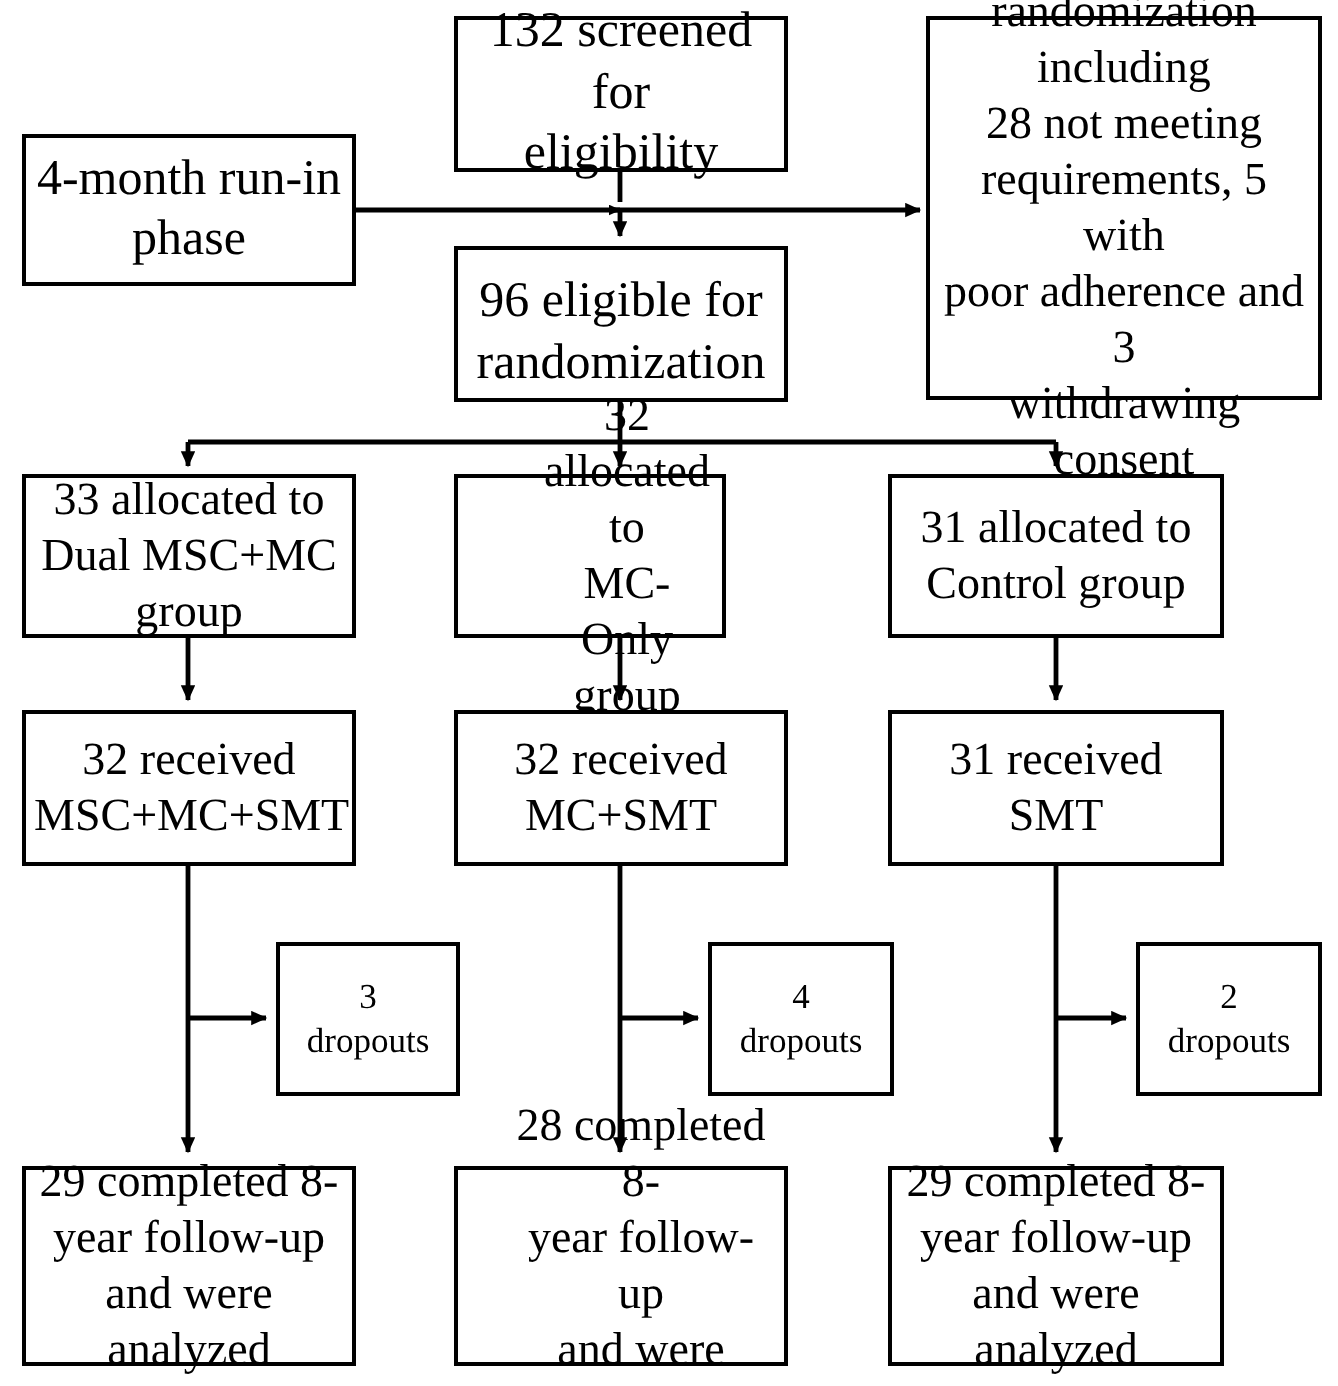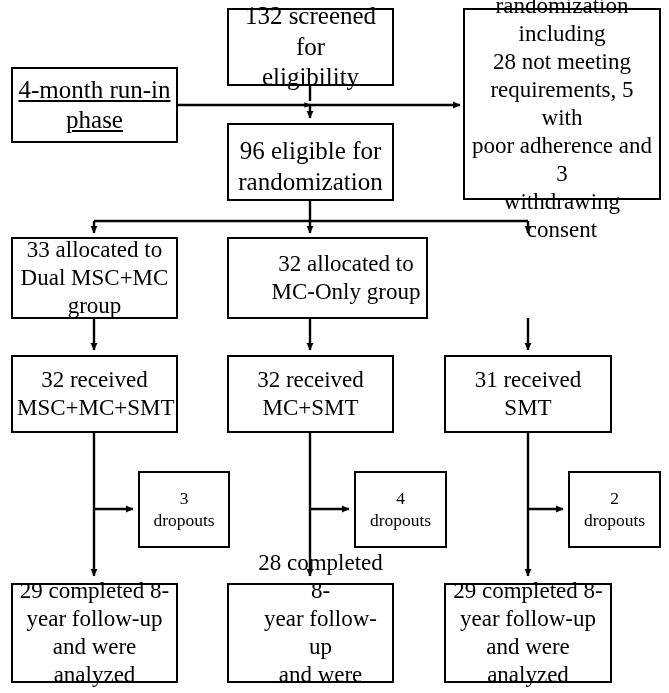--- a/index.html
+++ b/index.html
@@ -84,21 +84,21 @@
       <path d="M94,509 L133,509" marker-end="url(#ah)"></path>
 
       <path d="M310,432 L310,576" marker-end="url(#ah)"></path>
       <path d="M310,509 L349,509" marker-end="url(#ah)"></path>
 
       <path d="M528,432 L528,576" marker-end="url(#ah)"></path>
       <path d="M528,509 L563,509" marker-end="url(#ah)"></path>
     </g>
   </svg>
 
-  <div class="node f19" style="left:11px; top:67px; width:167px; height:76px;text-decoration:underline;">
+  <div class="node f19" style="left:11px; top:67px; width:167px; height:76px;">
     <span class="txt">4-month run-in
 phase</span>
   </div>
 
   <div class="node f19" style="left:227px; top:8px; width:167px; height:78px;">
     <span class="txt">132 screened for
 eligibility</span>
   </div>
 
   <div class="node f18" style="left:463px; top:8px; width:198px; height:192px;">
@@ -114,25 +114,29 @@
     <span class="txt">96 eligible for
 randomization</span>
   </div>
 
   <div class="node f18" style="left:11px; top:237px; width:167px; height:82px;">
     <span class="txt">33 allocated to
 Dual MSC+MC
 group</span>
   </div>
 
-  <div class="node f18" style="left:227px; top:237px; width:201px; height:82px;padding-left:41px;">
+  <div class="node f18" style="left:227px; top:237px; width:136px; height:82px;padding-left:41px;">
     <span class="txt">32 allocated to
 MC-Only group</span>
   </div>
 
+  <div class="node f18" style="left:444px; top:237px; width:168px; height:82px;">
+    <span class="txt">31 allocated to
+Control group</span>
+  </div>
 
   <div class="node f18" style="left:11px; top:355px; width:167px; height:78px;">
     <span class="txt">32 received
 MSC+MC+SMT</span>
   </div>
 
   <div class="node f18" style="left:227px; top:355px; width:167px; height:78px;">
     <span class="txt">32 received
 MC+SMT</span>
   </div>

